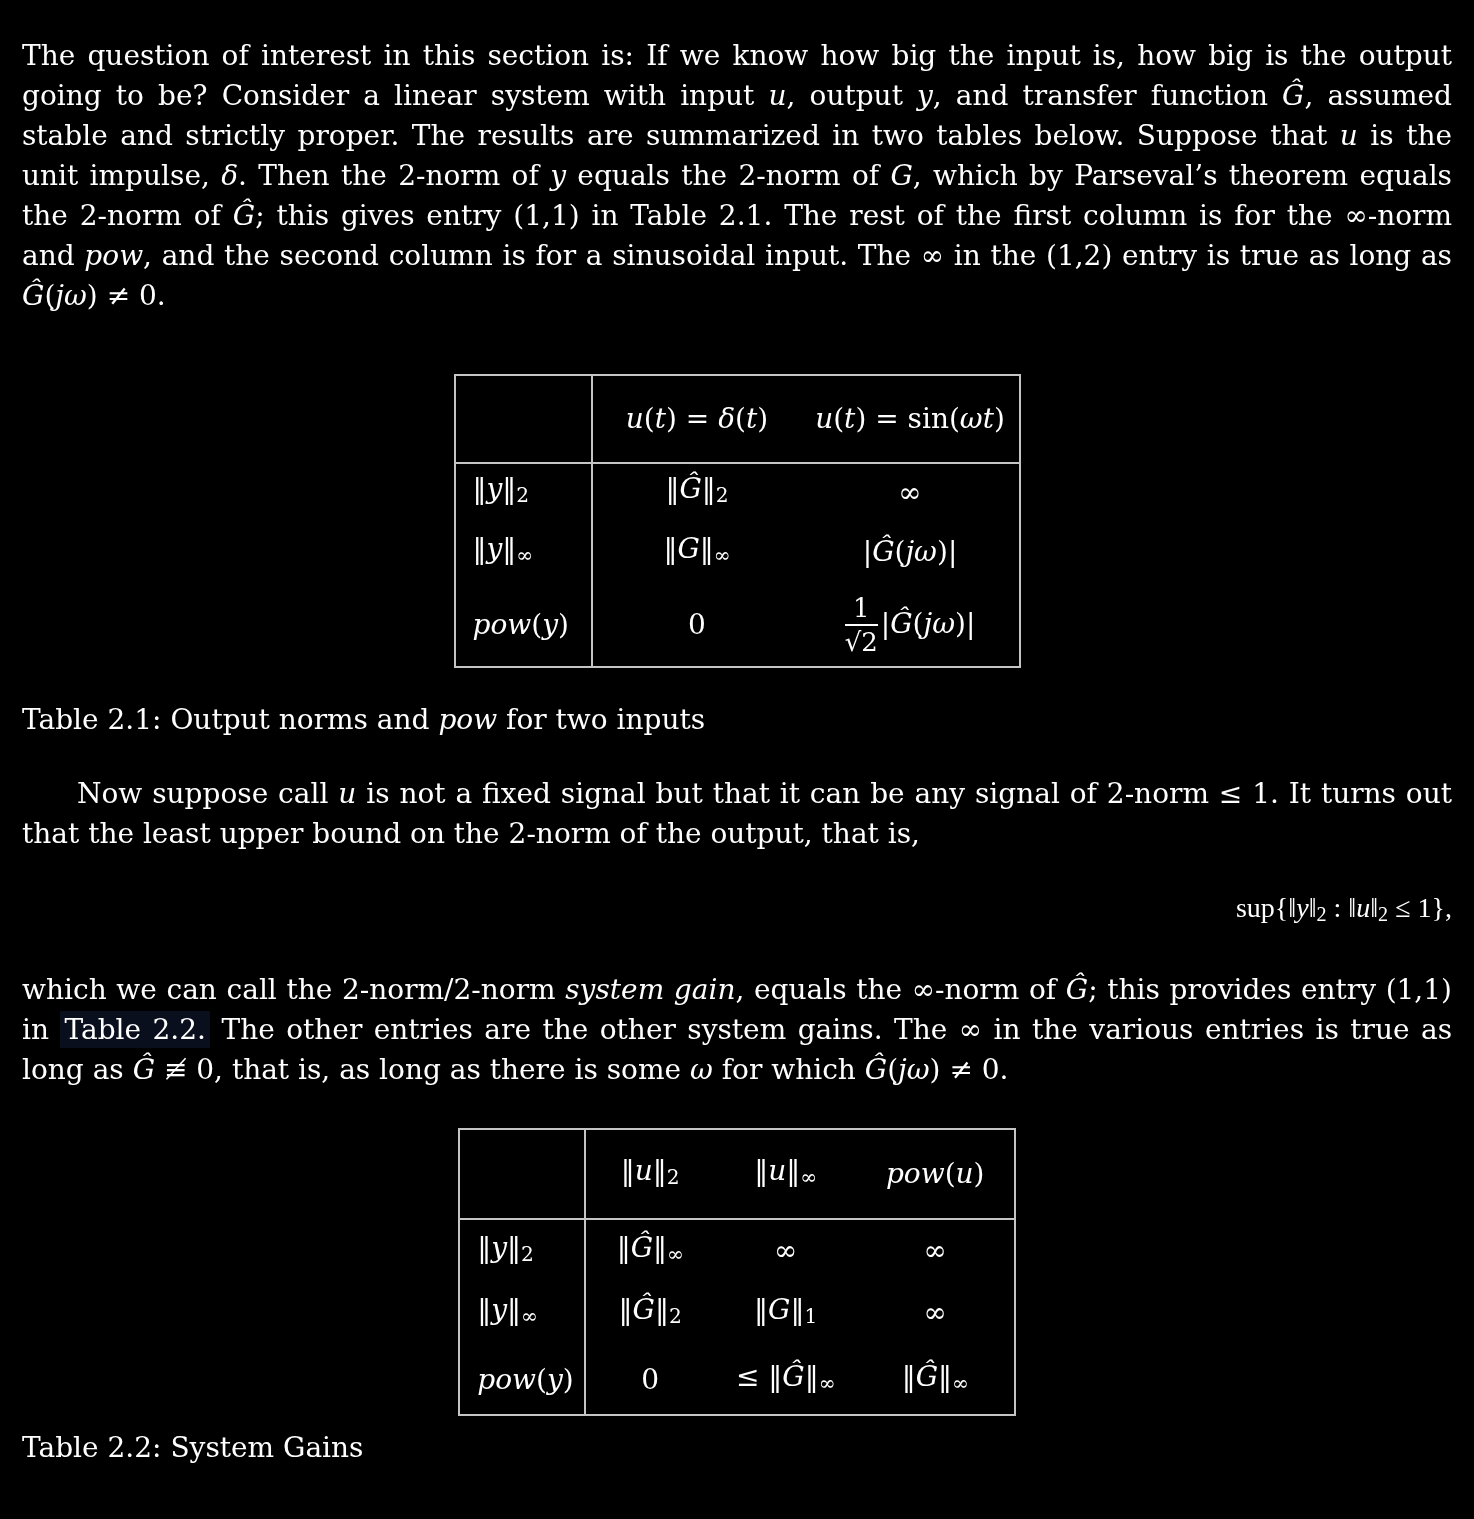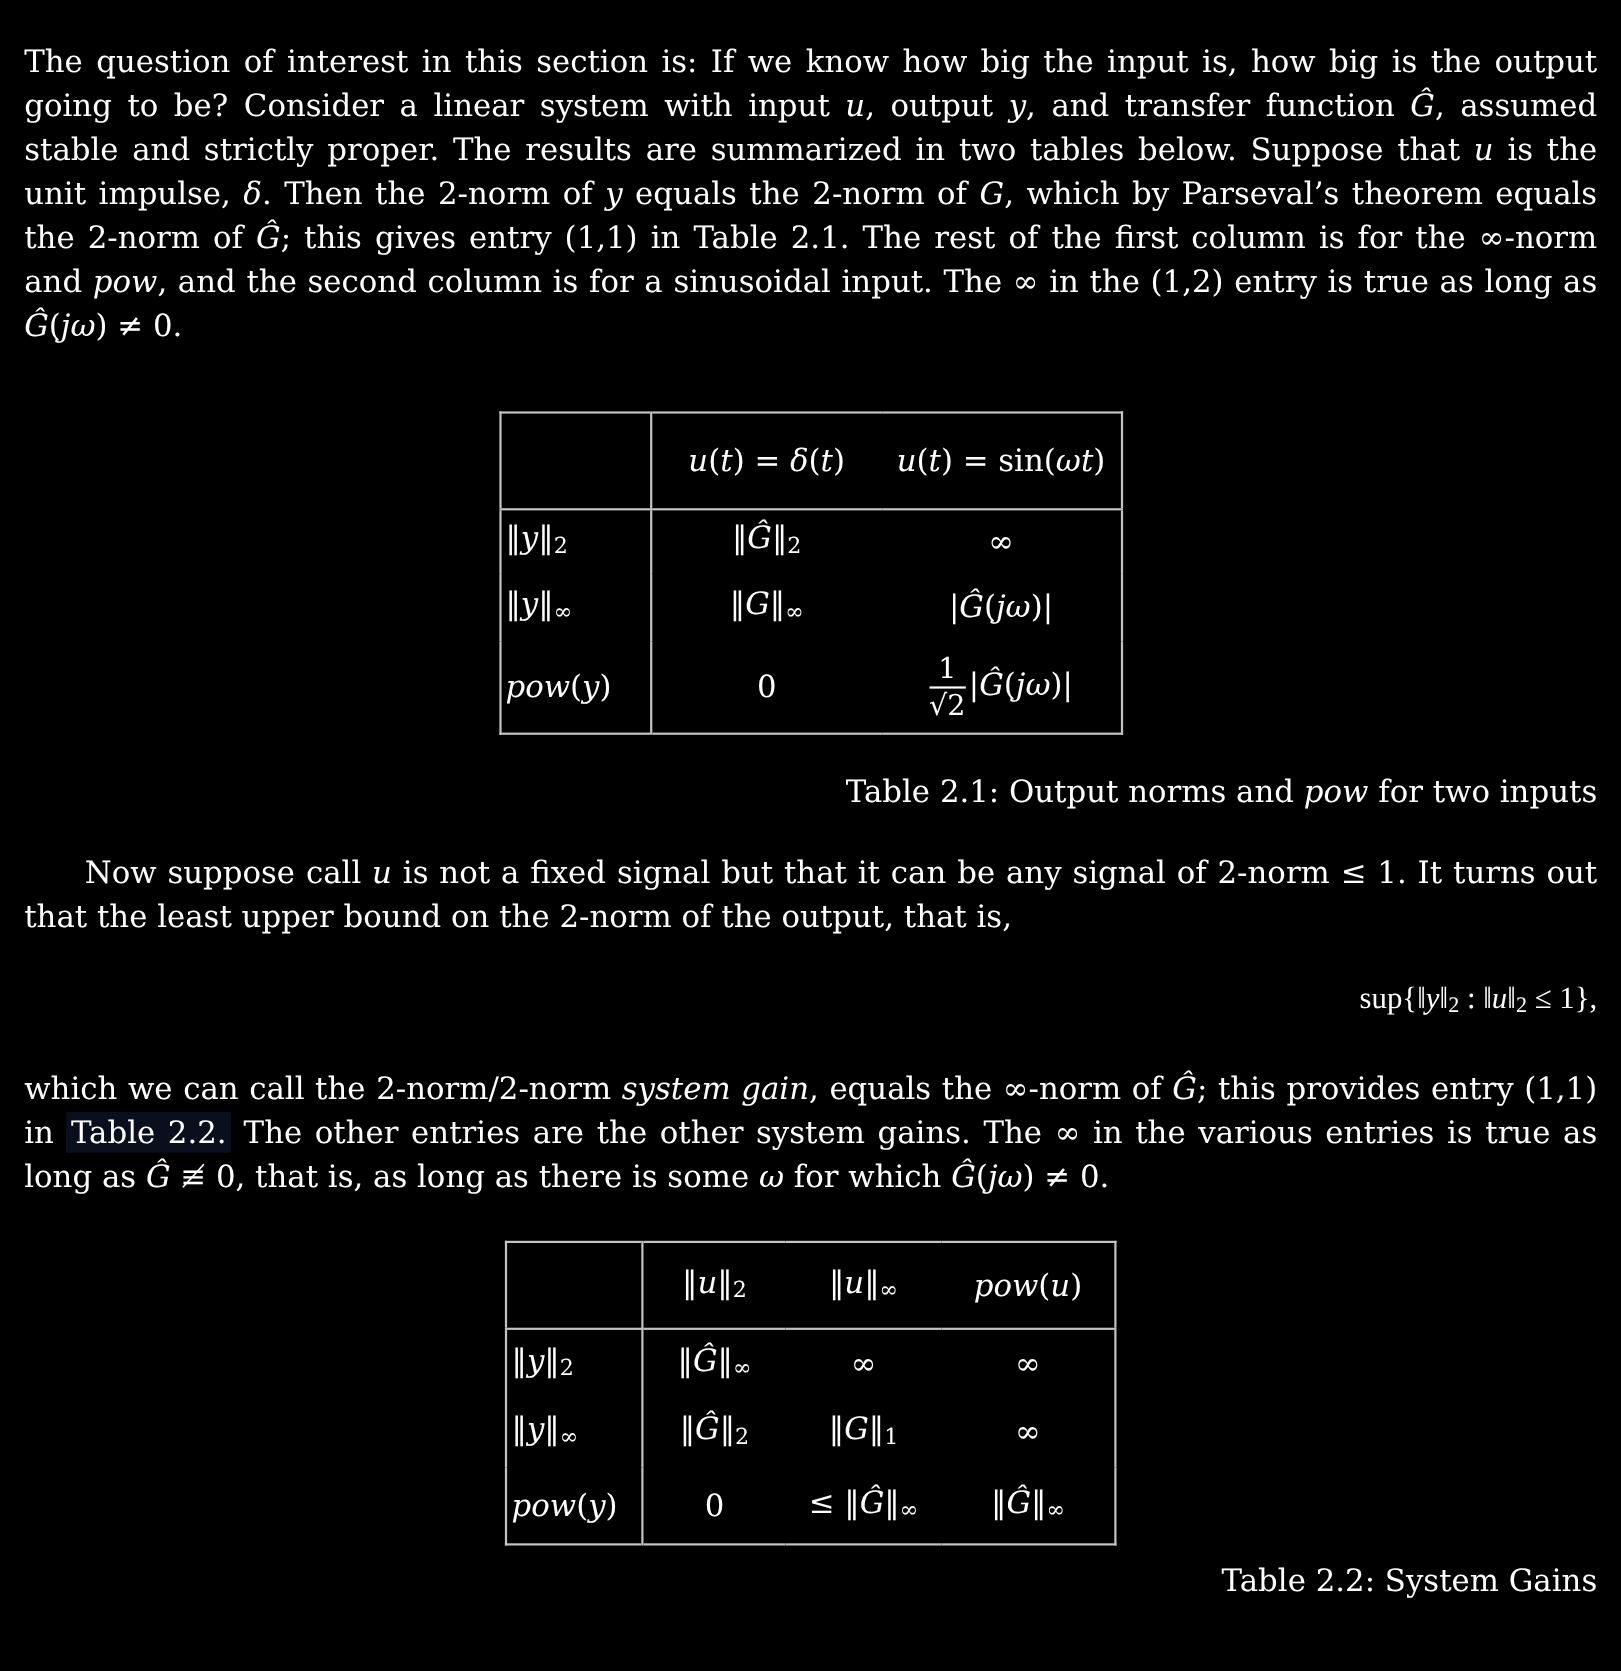--- a/index.html
+++ b/index.html
@@ -45,44 +45,44 @@
     border-collapse:collapse;
     border:2px solid var(--border);
     color:var(--fg);
   }
   table.mtable td{
     padding:0 10px;
     text-align:center;
     vertical-align:middle;
   }
   table.mtable td.lab{
-    text-align:left; padding-left:4px;
+    text-align:left; padding-left:17px;
     border-right:2px solid var(--border);
   }
   table.mtable tr.hrow td{ border-bottom:2px solid var(--border); }
   
   .t1 tr.hrow{ height:88px; }
   .t1 tr.r0{ height:58px; }
   .t1 tr.r1{ height:62px; }
   .t1 tr.r2{ height:84px; }
   .t1 td.lab{ width:137px; }
   .t1 td.c1{ width:210px; }
   .t1 td.c2{ width:218px; }
   
-  .t2 tr.hrow{ height:79px; }
+  .t2 tr.hrow{ height:90px; }
   .t2 tr.r0{ height:62px; }
   .t2 tr.r1{ height:64px; }
   .t2 tr.r2{ height:70px; }
   .t2 td.lab{ width:124px; }
   .t2 td.c1{ width:130px; }
   .t2 td.c2{ width:142px; }
   .t2 td.c3{ width:158px; }
   .caption{
     margin:30px 0 0 0;
-    text-align:right;
+    text-align:left;
   }
   .cap1{ margin-top:32px; }
   .cap2{ margin-top:12px; }
   
   .frac{
     display:inline-flex; flex-direction:column;
     vertical-align:middle; text-align:center;
     font-size:26px; line-height:30px;
     margin-right:3px;
   }

